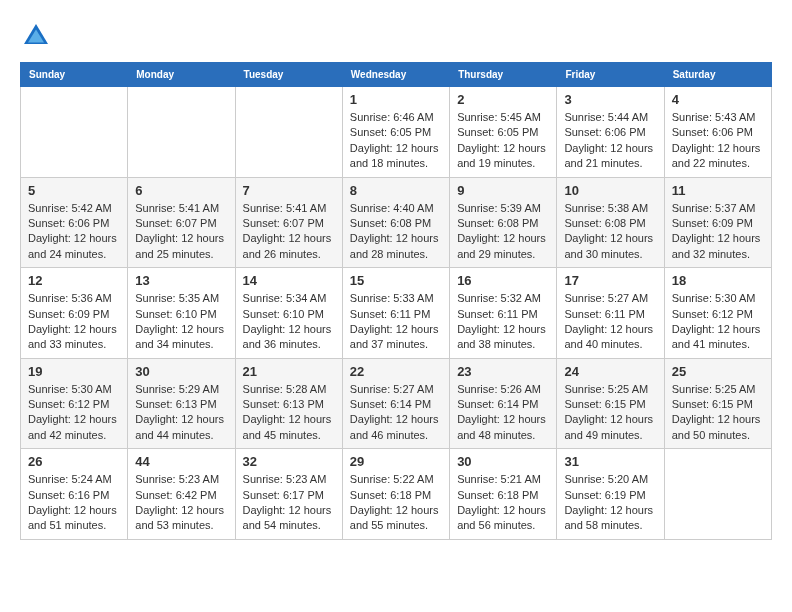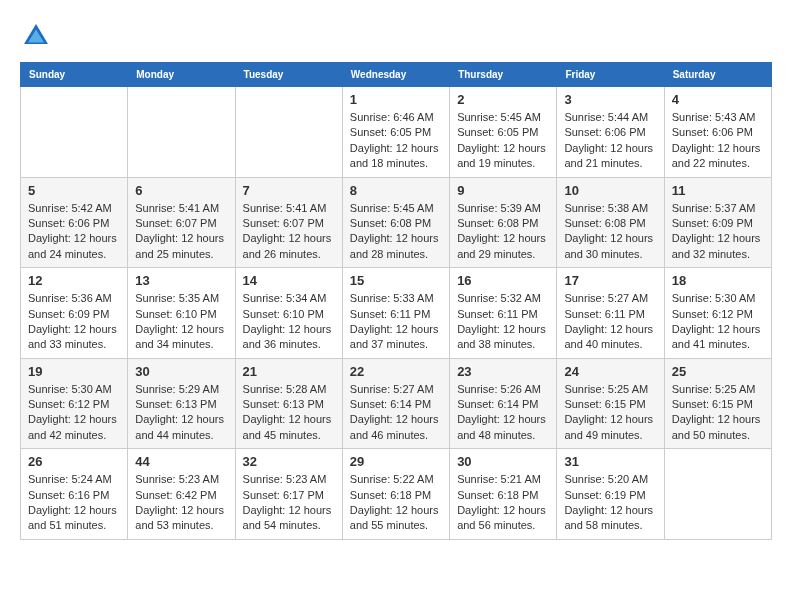--- a/index.html
+++ b/index.html
@@ -162,21 +162,21 @@
 Daylight: 12 hours and 25 minutes.</div>
         </td>
         <td>
           <span class="day-num">7</span>
           <div class="day-info">Sunrise: 5:41 AM
 Sunset: 6:07 PM
 Daylight: 12 hours and 26 minutes.</div>
         </td>
         <td>
           <span class="day-num">8</span>
-          <div class="day-info">Sunrise: 5:45 AM
+          <div class="day-info">Sunrise: 4:40 AM
 Sunset: 6:08 PM
 Daylight: 12 hours and 28 minutes.</div>
         </td>
         <td>
           <span class="day-num">9</span>
           <div class="day-info">Sunrise: 5:39 AM
 Sunset: 6:08 PM
 Daylight: 12 hours and 29 minutes.</div>
         </td>
         <td>

